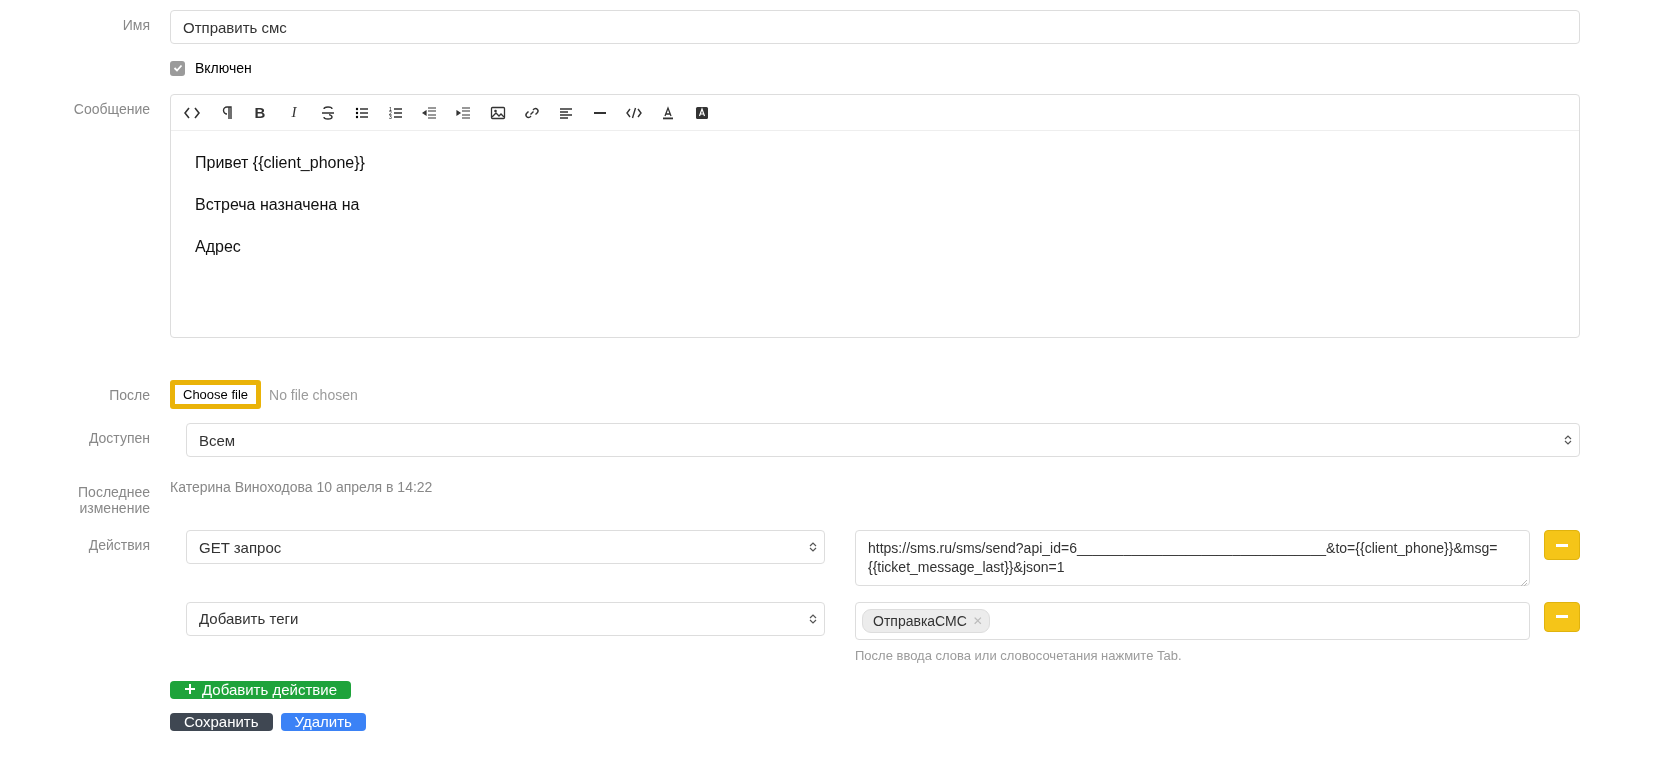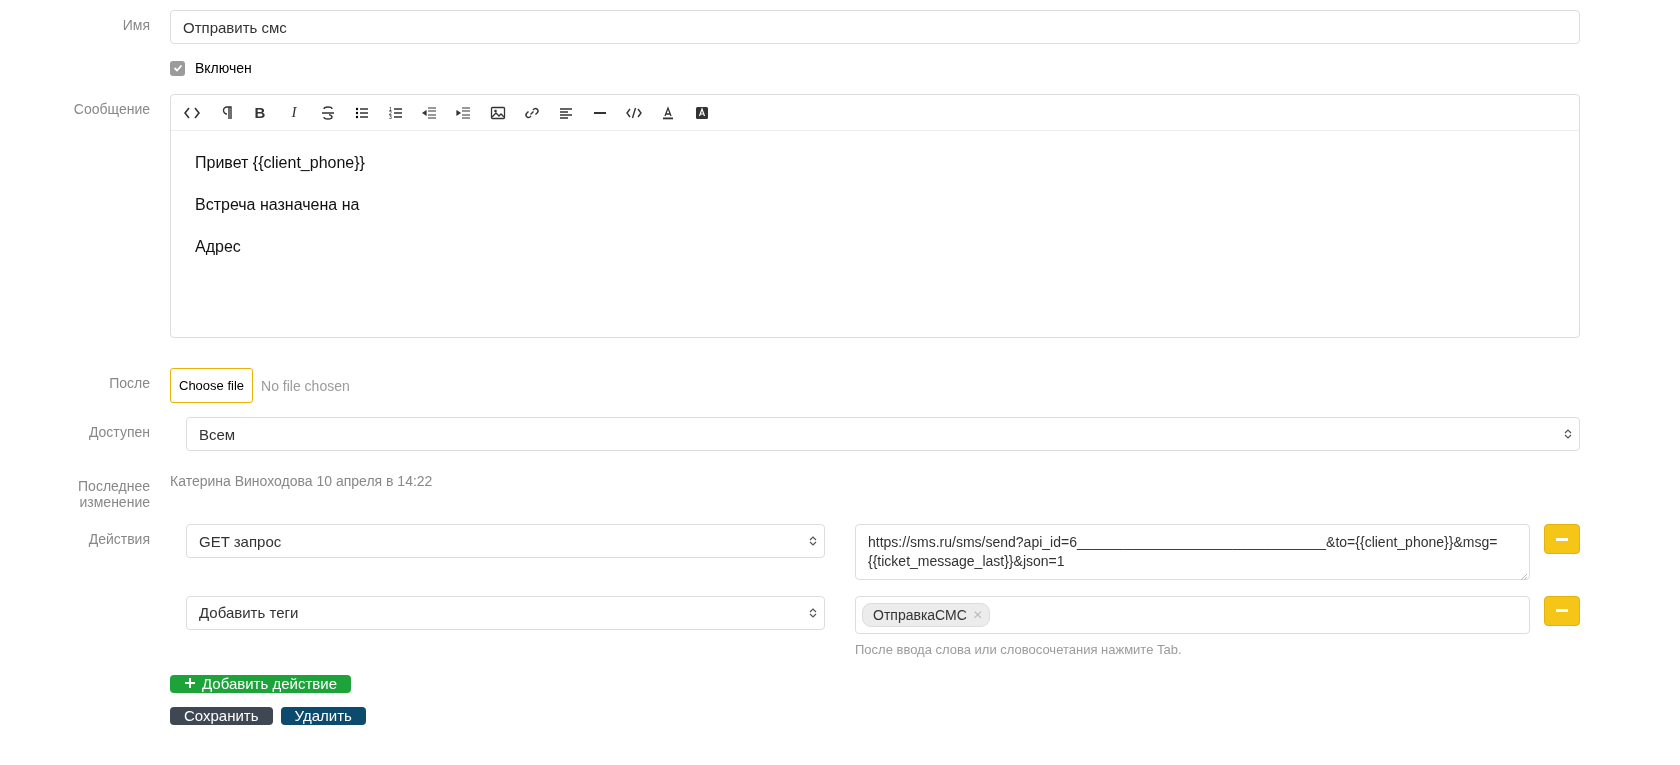--- a/index.html
+++ b/index.html
@@ -13,21 +13,21 @@
   .checkbox { width:15px; height:15px; border-radius:3px; background:#9b9b9b; display:flex; align-items:center; justify-content:center; margin-right:10px;}
   .checkbox svg{width:10px;height:10px;}
   .checkbox-label{color:#000000;}
   .editor-box{border:1px solid #ddd; border-radius:4px; overflow:hidden;}
   .toolbar{display:flex; align-items:center; height:36px; padding:0 6px; border-bottom:1px solid #eee; gap:4px; }
   .tbtn{width:30px;height:28px; display:flex; align-items:center; justify-content:center; color:#333; cursor:pointer; border-radius:3px;}
   .tbtn svg{width:16px;height:16px;}
   .editor-body{min-height:200px; padding:20px 24px 60px 24px; font-size:16px; line-height:1.5; color:#111;}
   .editor-body p{margin:0 0 18px 0;}
   .file-row{display:flex; align-items:center; gap:8px;}
-  .choose-btn{border:1px solid #eab308; background:#fff; border-radius:3px; padding:9px 8px; font-size:13px; cursor:pointer;}
+  .choose-btn{border:5px solid #eab308; background:#fff; border-radius:3px; padding:2px 8px; font-size:13px; cursor:pointer;}
   .file-hint{color:#9b9b9b;}
   .select-wrap{position:relative;padding-left:16px;}
   .select{width:100%; height:34px; border:1px solid #ddd; border-radius:4px; padding:0 26px 0 12px; font-size:15px; background:#fff; display:flex; align-items:center;}
   .select-arrows{position:absolute; right:8px; top:50%; transform:translateY(-50%); display:flex; flex-direction:column; line-height:0;}
   .select-arrows svg{width:8px;height:6px;}
   .static-text{padding-top:2px; color:#888;}
   .action-row{display:flex; gap:30px; margin-bottom:16px; align-items:flex-start;}
   .action-left{flex:0 0 655px; max-width:655px;}
   .action-right{flex:1; display:flex; align-items:flex-start; gap:14px;}
   .textarea{width:100%; min-height:42px; border:1px solid #ddd; border-radius:4px; padding:8px 12px; font-size:14px; color:#333; resize:none; position:relative; font-family:inherit; line-height:1.35;}
@@ -36,21 +36,21 @@
   .resize-handle svg{width:10px;height:10px;}
   .minus-btn{width:36px;height:30px; background:#f5c518; border-radius:4px; display:flex; align-items:center; justify-content:center; color:#fff; cursor:pointer; border:1px solid #e0b30e; flex:0 0 36px;}
   .minus-btn svg{width:12px;height:3px;}
   .tagbox{width:100%; min-height:38px; border:1px solid #ddd; border-radius:4px; padding:5px 6px; display:flex; align-items:center; gap:6px;}
   .tag{background:#ececec; border:1px solid #ddd; border-radius:9px; padding:3px 6px 3px 10px; display:flex; align-items:center; gap:6px; font-size:14px; color:#333;}
   .tag-x{color:#bbb; cursor:pointer; font-size:12px;}
   .hint{color:#9b9b9b; font-size:13px; margin-top:8px;}
   .btn{display:inline-flex; align-items:center; justify-content:center; height:18px; padding:0 14px; border-radius:4px; font-size:15px; cursor:pointer; border:none; color:#fff; gap:6px;}
   .btn-green{background:#1ea33b;}
   .btn-dark{background:#3f4752;}
-  .btn-red{background:#0c4a6e;}
+  .btn-red{background:#3b82f6;}
   .btn-row{display:flex; gap:8px;}
   .plus-ic svg{width:12px;height:12px;}
 </style>
 </head>
 <body>
 
 <div class="container">
 
   <div class="form-row">
     <div class="form-label">Имя</div>
@@ -66,21 +66,21 @@
         <div class="checkbox">
           <svg viewBox="0 0 10 10">
               <polyline points="1.5,5 4,7.5 8.5,2.5" fill="none" stroke="#fff" stroke-width="1.8"></polyline>
             </svg>
         </div>
         <span class="checkbox-label">Включен</span>
       </div>
     </div>
   </div>
 
-  <div class="form-row" style="margin-bottom:30px;">
+  <div class="form-row" style="margin-bottom:42px;">
     <div class="form-label">Сообщение</div>
     <div class="form-content">
       <div class="editor-box">
         <div class="toolbar">
           <div class="tbtn">
               <svg viewBox="0 0 16 16">
                 <path d="M5 3L1 8l4 5M11 3l4 5-4 5" fill="none" stroke="currentColor" stroke-width="1.6"></path>
               </svg>
             </div>
           <div class="tbtn">

